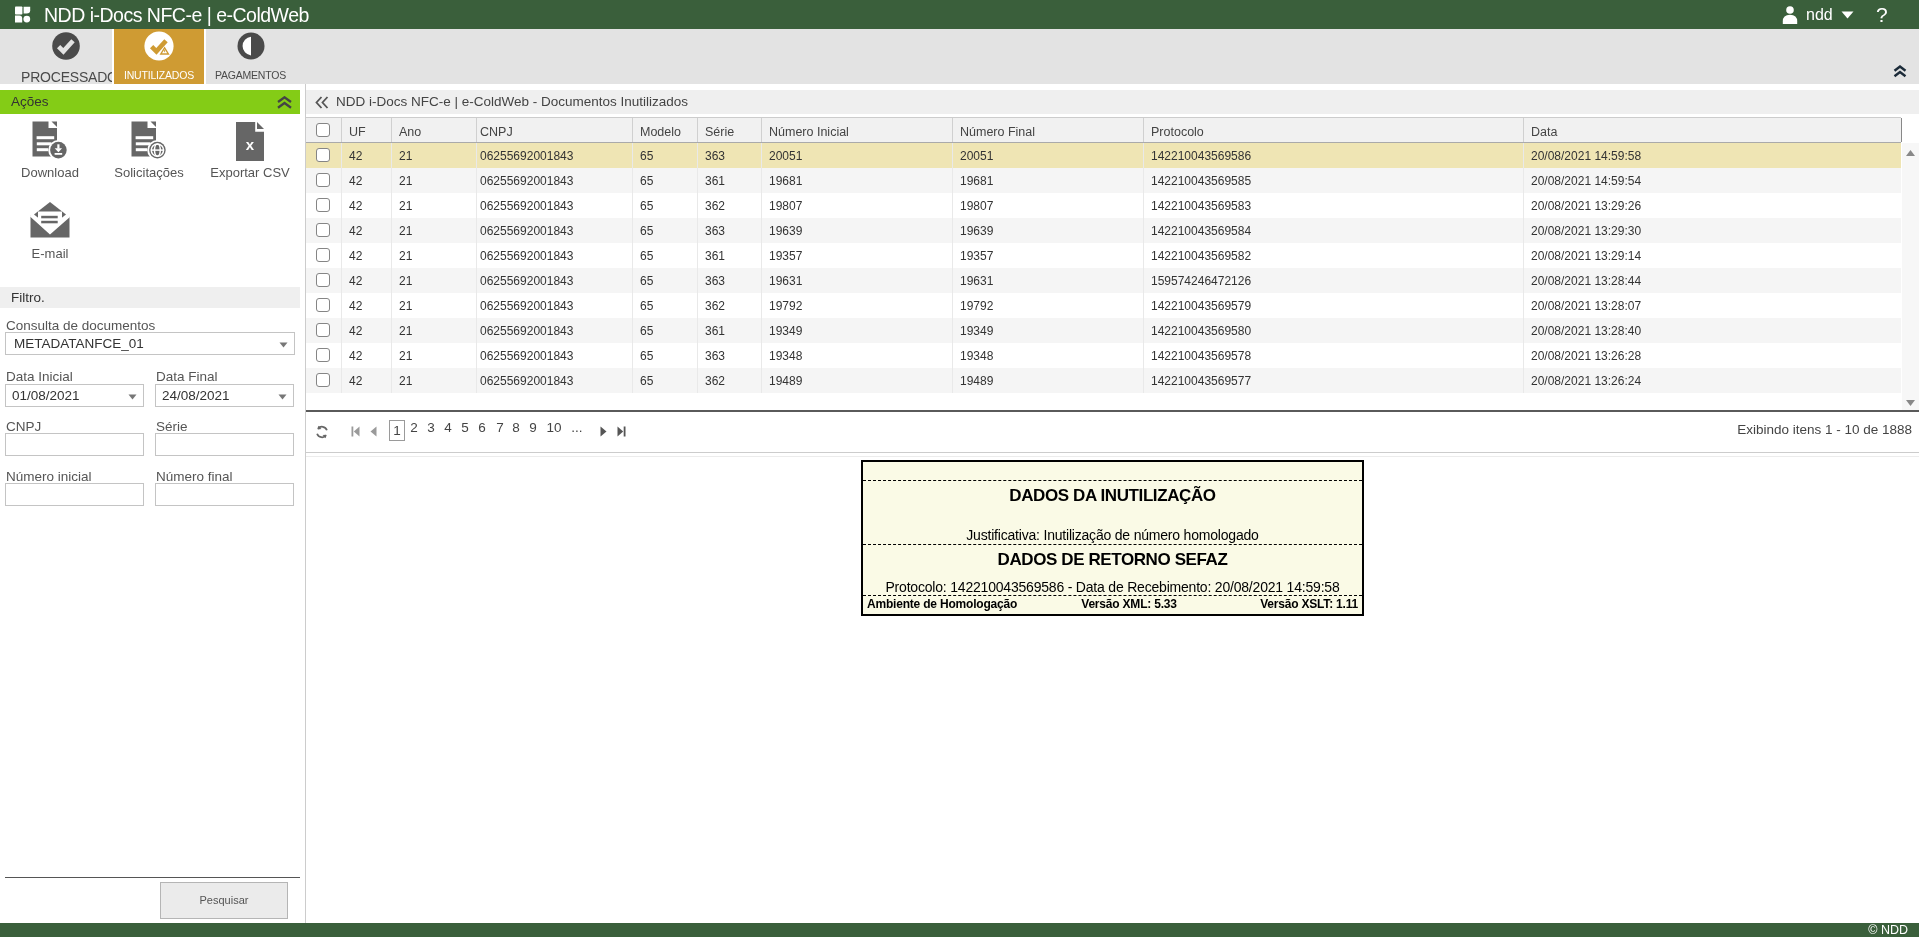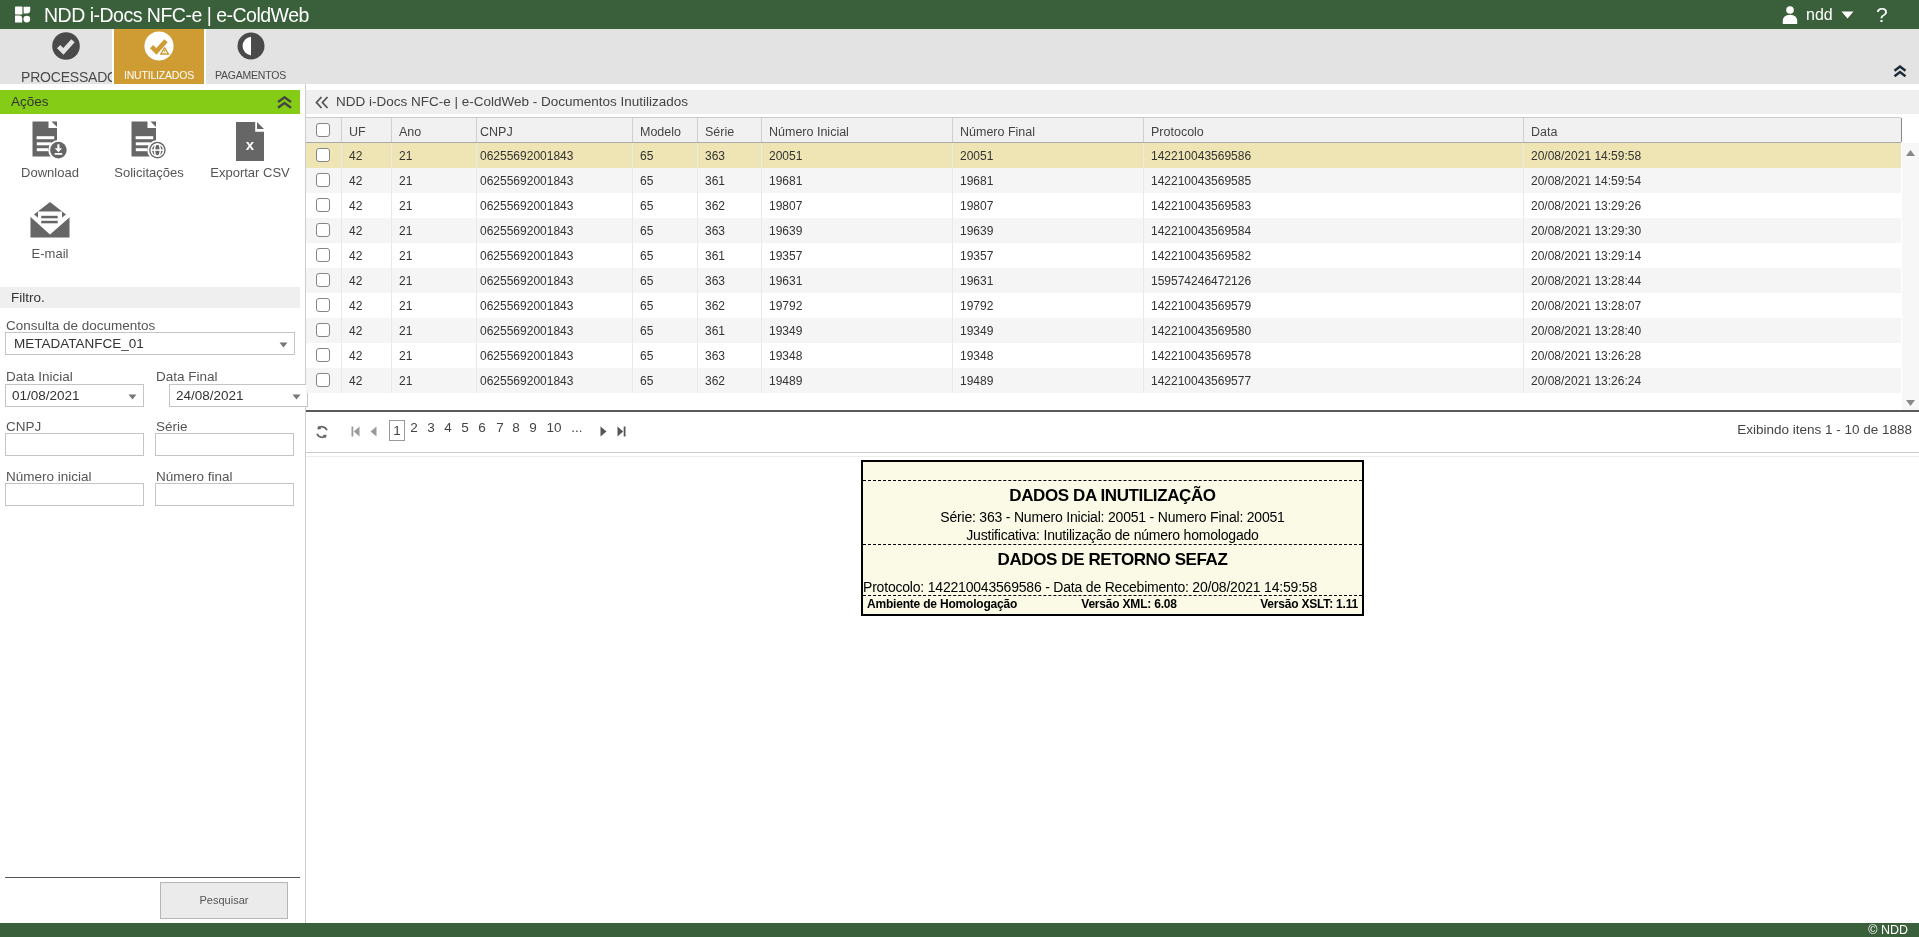--- a/index.html
+++ b/index.html
@@ -111,21 +111,21 @@
     </svg>
   </div>
 <div style="position:absolute;left:6px;top:369px;width:140px;height:15px;color:#555;font-size:13.5px;">Data Inicial</div>
 <div style="position:absolute;left:156px;top:369px;width:140px;height:15px;color:#555;font-size:13.5px;">Data Final</div>
 <div class="inp" style="left:5px;top:384px;width:139px;height:23px;">
     <span style="position:absolute;left:6px;top:3px;font-size:13.5px;color:#333;">01/08/2021</span>
     <svg width="9" height="6" viewBox="0 0 9 6" style="position:absolute;right:6px;top:9px;">
       <path d="M0.5 0.5 H8.5 L4.5 5.5 Z" fill="#777"></path>
     </svg>
   </div>
-<div class="inp" style="left:155px;top:384px;width:139px;height:23px;margin-left:14px;">
+<div class="inp" style="left:155px;top:384px;width:139px;height:23px;">
     <span style="position:absolute;left:6px;top:3px;font-size:13.5px;color:#333;">24/08/2021</span>
     <svg width="9" height="6" viewBox="0 0 9 6" style="position:absolute;right:6px;top:9px;">
       <path d="M0.5 0.5 H8.5 L4.5 5.5 Z" fill="#777"></path>
     </svg>
   </div>
 <div style="position:absolute;left:6px;top:419px;width:140px;height:15px;color:#555;font-size:13.5px;">CNPJ</div>
 <div style="position:absolute;left:156px;top:419px;width:140px;height:15px;color:#555;font-size:13.5px;">Série</div>
 <div class="inp" style="left:5px;top:433px;width:139px;"></div>
 <div class="inp" style="left:155px;top:433px;width:139px;"></div>
 <div style="position:absolute;left:6px;top:469px;width:150px;height:15px;color:#555;font-size:13.5px;">Número inicial</div>
@@ -318,23 +318,22 @@
 <svg class="abs" style="left:617px;top:426px;" width="9" height="11" viewBox="0 0 9 11">
     <path d="M0.5 0.5 V10.5 L6.2 5.5 Z" fill="#555"></path>
     <rect x="6.7" y="0.5" width="1.8" height="10" fill="#555"></rect>
   </svg>
 <div style="position:absolute;left:1600px;top:422px;width:312px;height:17px;color:#444;font-size:13.5px;text-align:right;">Exibindo itens 1 - 10 de 1888</div>
 <div style="position:absolute;left:306px;top:452px;width:1613px;height:1px;background:#ccc;"></div>
 <div style="position:absolute;left:306px;top:456px;width:1613px;height:1px;background:#ececec;"></div>
 <div style="position:absolute;left:861px;top:460px;width:503px;height:156px;background:#fafae6;border:2px solid #000;color:#000;">
     <div style="position:absolute;left:0;top:18px;width:100%;border-bottom:1.5px dashed #000;"></div>
     <div style="position:absolute;left:0;top:24px;width:100%;text-align:center;font-size:17px;letter-spacing:-0.4px;font-weight:bold;">DADOS DA INUTILIZAÇÃO</div>
-    <div style="position:absolute;left:0;top:47px;width:100%;text-align:center;font-size:14px;letter-spacing:-0.2px;">Série: 363 - Numero Inicial: 20051 - Numero Final: 20051</div>
     <div style="position:absolute;left:0;top:65px;width:100%;text-align:center;font-size:14px;letter-spacing:-0.2px;">Justificativa: Inutilização de número homologado</div>
     <div style="position:absolute;left:0;top:82px;width:100%;border-bottom:1.5px dashed #000;"></div>
     <div style="position:absolute;left:0;top:88px;width:100%;text-align:center;font-size:17px;letter-spacing:-0.4px;font-weight:bold;">DADOS DE RETORNO SEFAZ</div>
-    <div style="position:absolute;left:0;top:117px;width:100%;font-size:14px;letter-spacing:-0.2px;">Protocolo: 142210043569586 - Data de Recebimento: 20/08/2021 14:59:58</div>
+    <div style="position:absolute;left:0;top:117px;width:100%;text-align:center;font-size:14px;letter-spacing:-0.2px;">Protocolo: 142210043569586 - Data de Recebimento: 20/08/2021 14:59:58</div>
     <div style="position:absolute;left:0;top:133px;width:100%;border-bottom:1.5px dashed #000;"></div>
     <div style="position:absolute;left:4px;top:135px;font-size:12px;letter-spacing:-0.2px;font-weight:bold;">Ambiente de Homologação</div>
-    <div style="position:absolute;left:186px;top:135px;width:160px;text-align:center;font-size:12px;letter-spacing:-0.2px;font-weight:bold;">Versão XML: 6.08</div>
+    <div style="position:absolute;left:186px;top:135px;width:160px;text-align:center;font-size:12px;letter-spacing:-0.2px;font-weight:bold;">Versão XML: 5.33</div>
     <div style="position:absolute;right:4px;top:135px;font-size:12px;letter-spacing:-0.2px;font-weight:bold;">Versão XSLT: 1.11</div>
   </div>
 <div style="position:absolute;left:0px;top:923px;width:1919px;height:14px;background:#3a5f3b;"></div>
 <div style="position:absolute;left:1795px;top:924px;width:113px;height:13px;color:#fff;font-size:12.5px;line-height:13px;text-align:right;">© NDD</div>
 </body></html>

